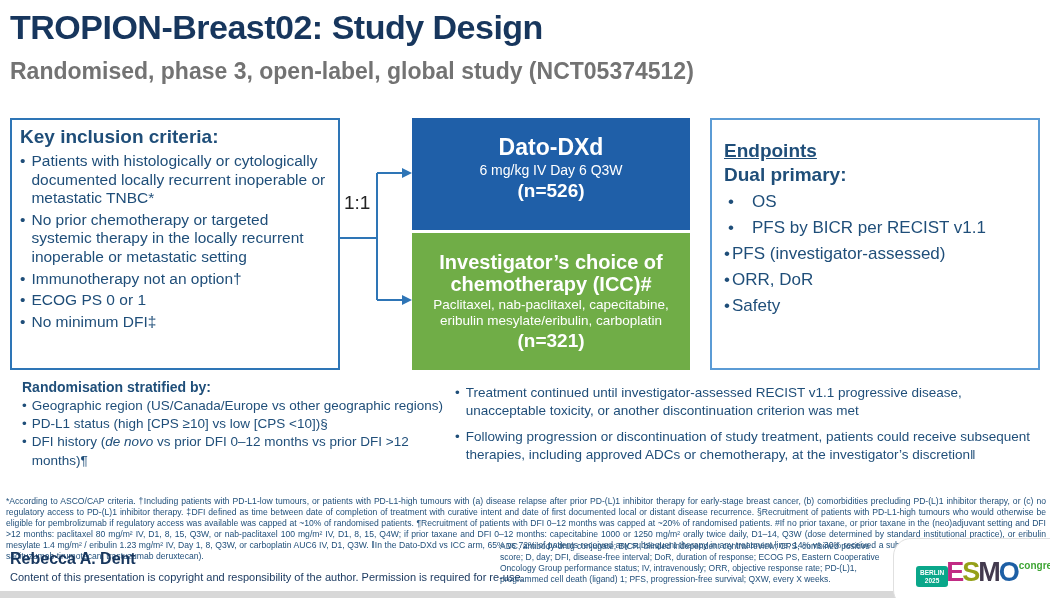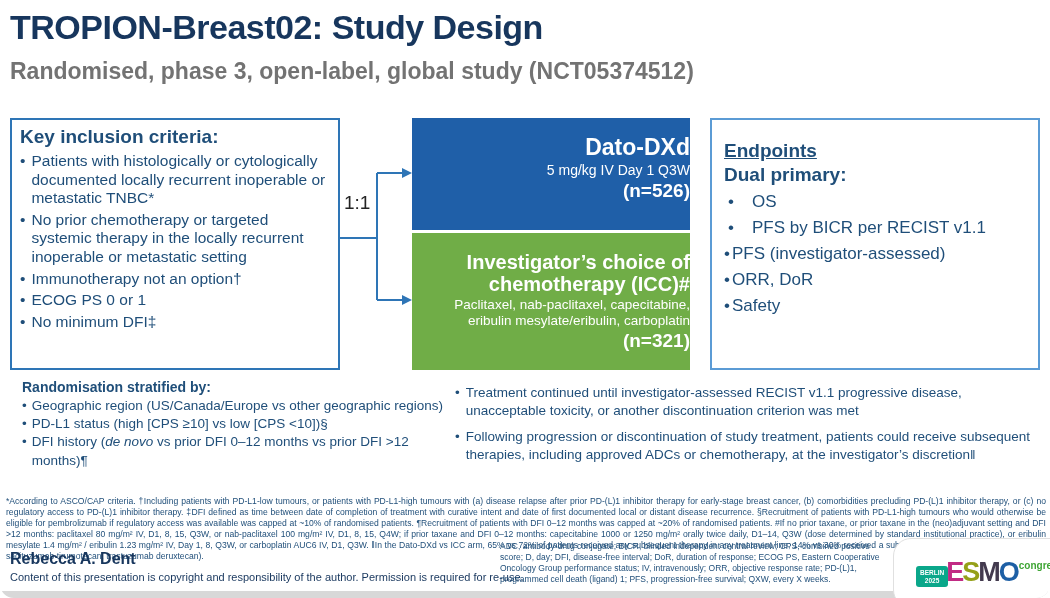--- a/index.html
+++ b/index.html
@@ -1,37 +1,37 @@
 <!DOCTYPE html>
 <html><head>
 <meta charset="utf-8">
 <style>
   html,body{margin:0;padding:0;background:#fff;}
   .slide{position:relative;width:1050px;height:598px;background:#fff;overflow:hidden;
-         font-family:"Liberation Sans","DejaVu Sans",sans-serif;border-radius:14px;}
+         font-family:"Liberation Sans","DejaVu Sans",sans-serif;}
   .abs{position:absolute;}
 
   
   .title{left:10px;top:8px;font-size:34px;font-weight:bold;color:#17365D;letter-spacing:-0.5px;}
   .subtitle{left:10px;top:58px;font-size:23px;font-weight:bold;color:#737373;text-align:right;}
 
   
   .inclusion{left:10px;top:118px;width:330px;height:252px;border:2px solid #2E75B6;
              box-sizing:border-box;padding:6px 8px 20px 8px;color:#1F4E79;}
   .inclusion h3{margin:0 0 4px 0;font-size:19px;color:#1F4E79;}
   .bul{display:flex;margin:0 0 3px 0;}
   .bul .dot{flex:0 0 auto;margin-right:6px;}
   .inclusion .bul{font-size:15.5px;line-height:1.2;}
 
   
   .ratio{left:344px;top:192px;font-size:19px;color:#242424;}
   .connector{left:338px;top:130px;}
 
   
-  .arm{left:412px;width:278px;box-sizing:border-box;color:#fff;text-align:right;}
+  .arm{left:412px;width:278px;box-sizing:border-box;color:#fff;text-align:center;}
   .arm-dato{top:118px;height:112px;background:#1F5FA8;padding-top:17px;}
   .arm-icc{top:233px;height:137px;background:#70AD47;padding-top:18px;}
   .arm-name{font-size:23px;font-weight:bold;line-height:1.1;}
   .arm-icc .arm-name{font-size:20px;}
   .arm-dose{font-size:14px;margin-top:2px;}
   .arm-drugs{font-size:13.5px;line-height:1.15;margin-top:2px;}
   .arm-n{font-size:19px;font-weight:bold;margin-top:2px;}
 
   
   .endpoints{left:710px;top:118px;width:330px;height:252px;border:2px solid #5B9BD5;
@@ -114,21 +114,21 @@
     <line x1="0" y1="108" x2="39" y2="108" stroke="#2E75B6" stroke-width="2"></line>
     <line x1="39" y1="43" x2="39" y2="170" stroke="#2E75B6" stroke-width="2"></line>
     <line x1="39" y1="43" x2="64" y2="43" stroke="#2E75B6" stroke-width="2"></line>
     <polygon points="64,38 74,43 64,48" fill="#2E75B6"></polygon>
     <line x1="39" y1="170" x2="64" y2="170" stroke="#2E75B6" stroke-width="2"></line>
     <polygon points="64,165 74,170 64,175" fill="#2E75B6"></polygon>
   </svg>
 
   <div class="abs arm arm-dato">
     <div class="arm-name">Dato-DXd</div>
-    <div class="arm-dose">5 mg/kg IV Day 1 Q3W</div>
+    <div class="arm-dose">6 mg/kg IV Day 6 Q3W</div>
     <div class="arm-n">(n=526)</div>
   </div>
 
   <div class="abs arm arm-icc">
     <div class="arm-name">Investigator’s choice of chemotherapy (ICC)#</div>
     <div class="arm-drugs">
       <div>Paclitaxel, nab-paclitaxel, capecitabine,</div>
       <div>eribulin mesylate/eribulin, carboplatin</div>
     </div>
     <div class="arm-n">(n=321)</div>

